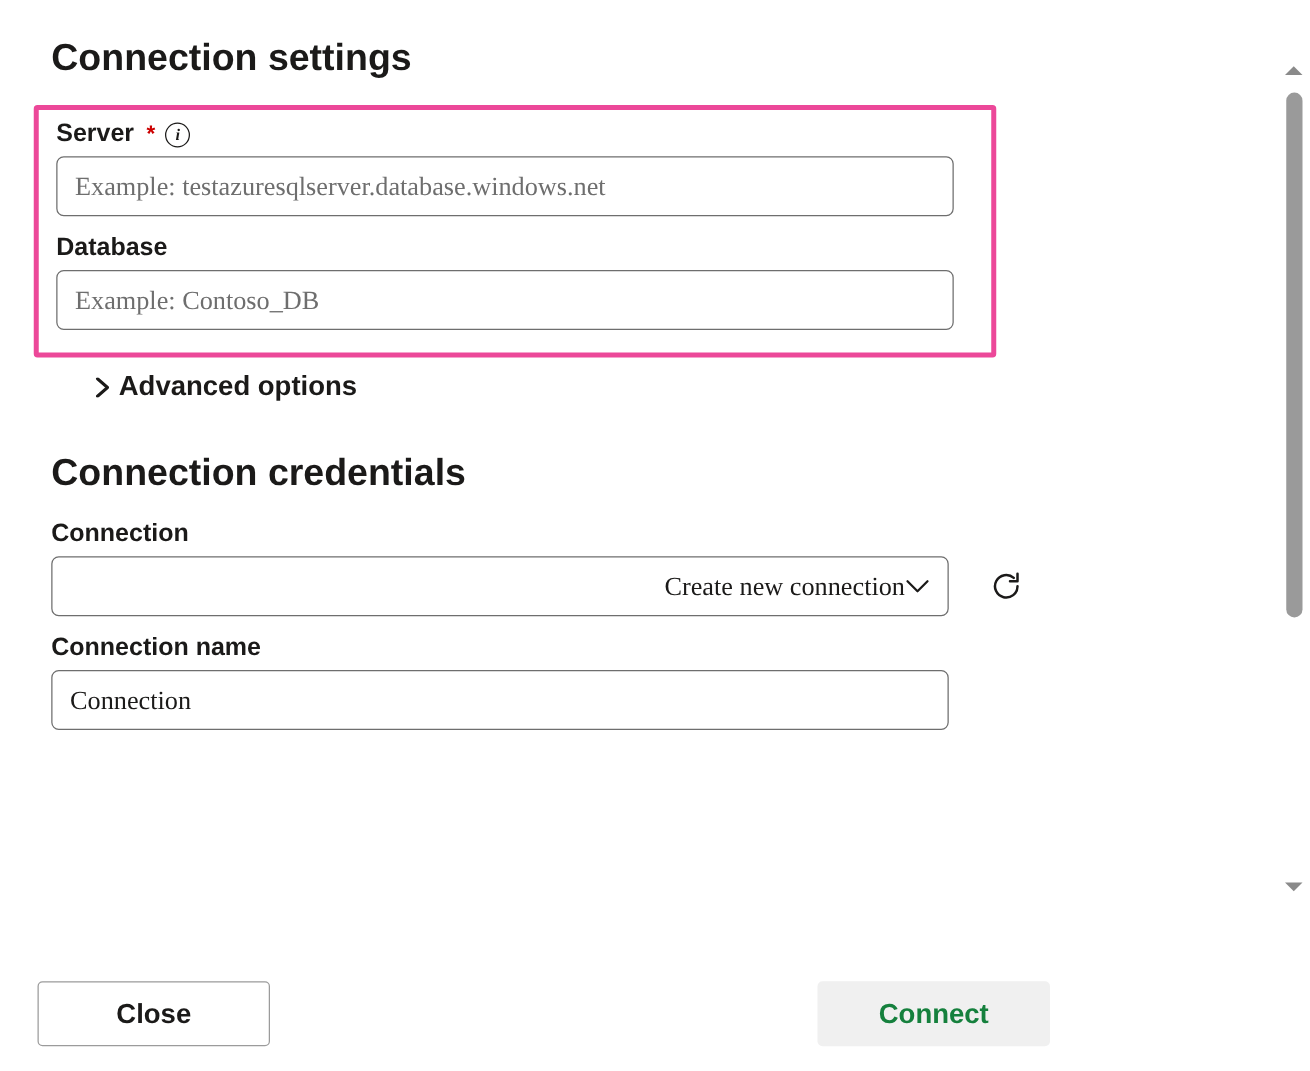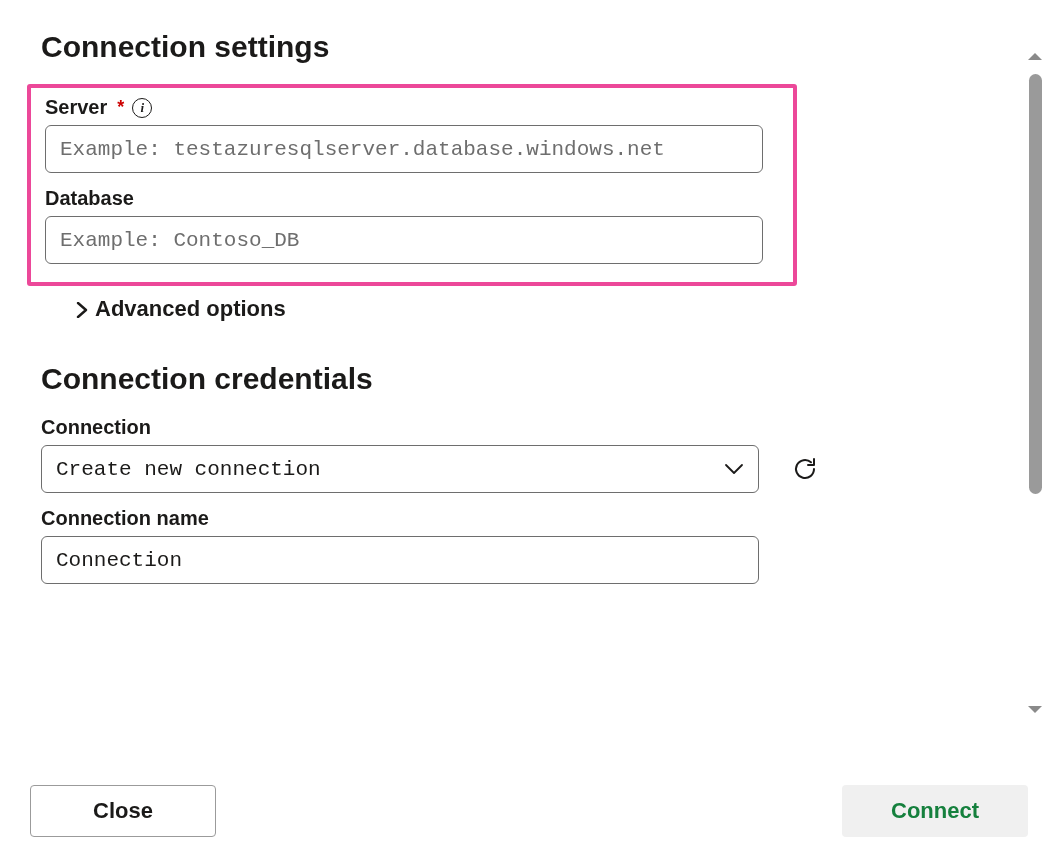--- a/index.html
+++ b/index.html
@@ -58,28 +58,28 @@
   }
   .text-input, .select-box {
     width: 718px;
     height: 48px;
     border: 1.5px solid #6e6e6e;
     border-radius: 6px;
     font-size: 21px;
     padding: 0 14px;
     background: #fff;
     color: #1b1a19;
-    font-family: Liberation Mono, monospace;
+    font-family: Liberation Serif, serif;
     outline: none;
   }
   .text-input::placeholder { color: #6e6e6e; }
   .select-box {
     display: flex;
     align-items: center;
-    justify-content: space-between;
+    justify-content: flex-end;
     cursor: pointer;
   }
   .select-box .chev {
     width: 20px; height: 14px;
     display:flex;align-items:center;justify-content:center;
   }
   .adv-row {
     display:flex;align-items:center;gap:4px;
     font-size:22px;font-weight:600;
     margin: 6px 0 0 32px;
@@ -100,21 +100,21 @@
     display:flex;align-items:center;justify-content:center;
     cursor:pointer;
   }
   .footer {
     position: absolute;
     left: 30px; right: 30px;
     bottom: 20px;
     display:flex;
     justify-content:space-between;
     align-items:center;
-    width: 998px;
+    width: 810px;
   }
   .btn {
     height: 52px;
     min-width: 186px;
     border-radius: 4px;
     font-size: 22px;
     font-weight: 600;
     display:flex;align-items:center;justify-content:center;
     cursor:pointer;
     user-select:none;

